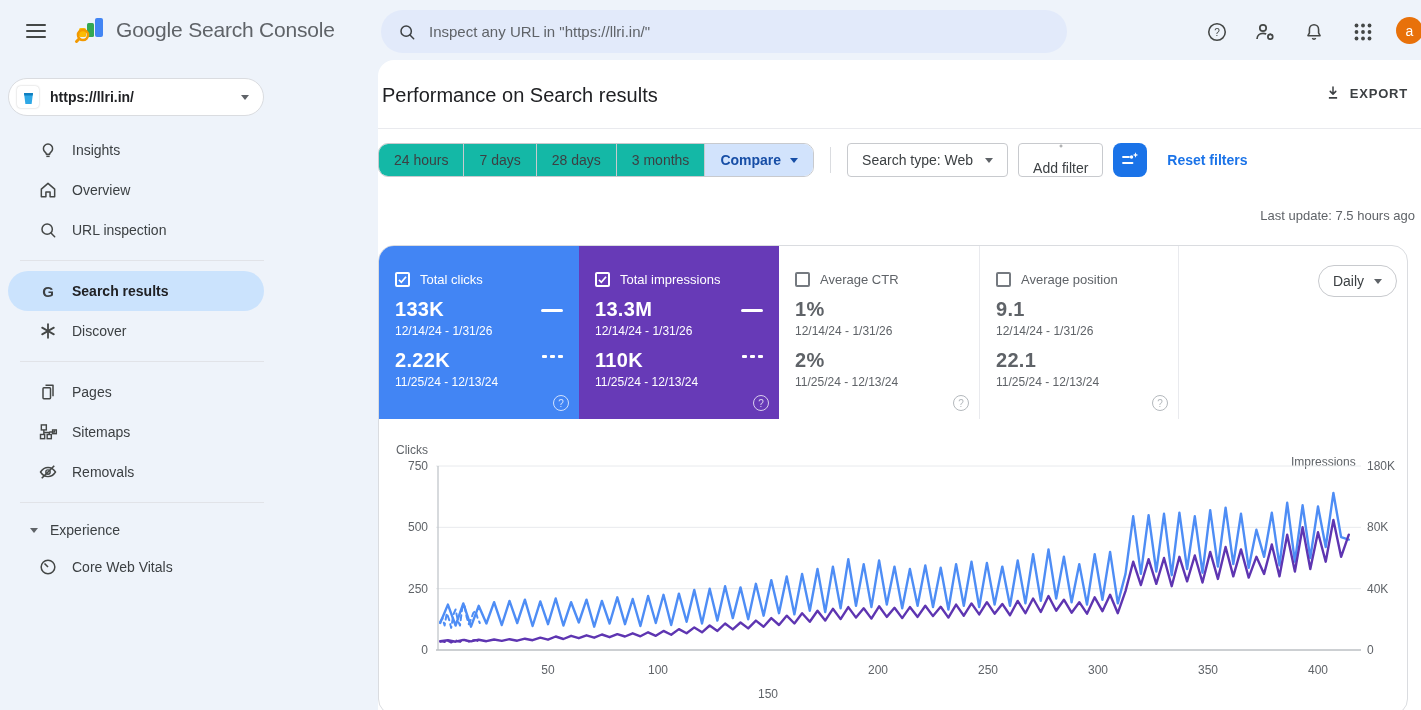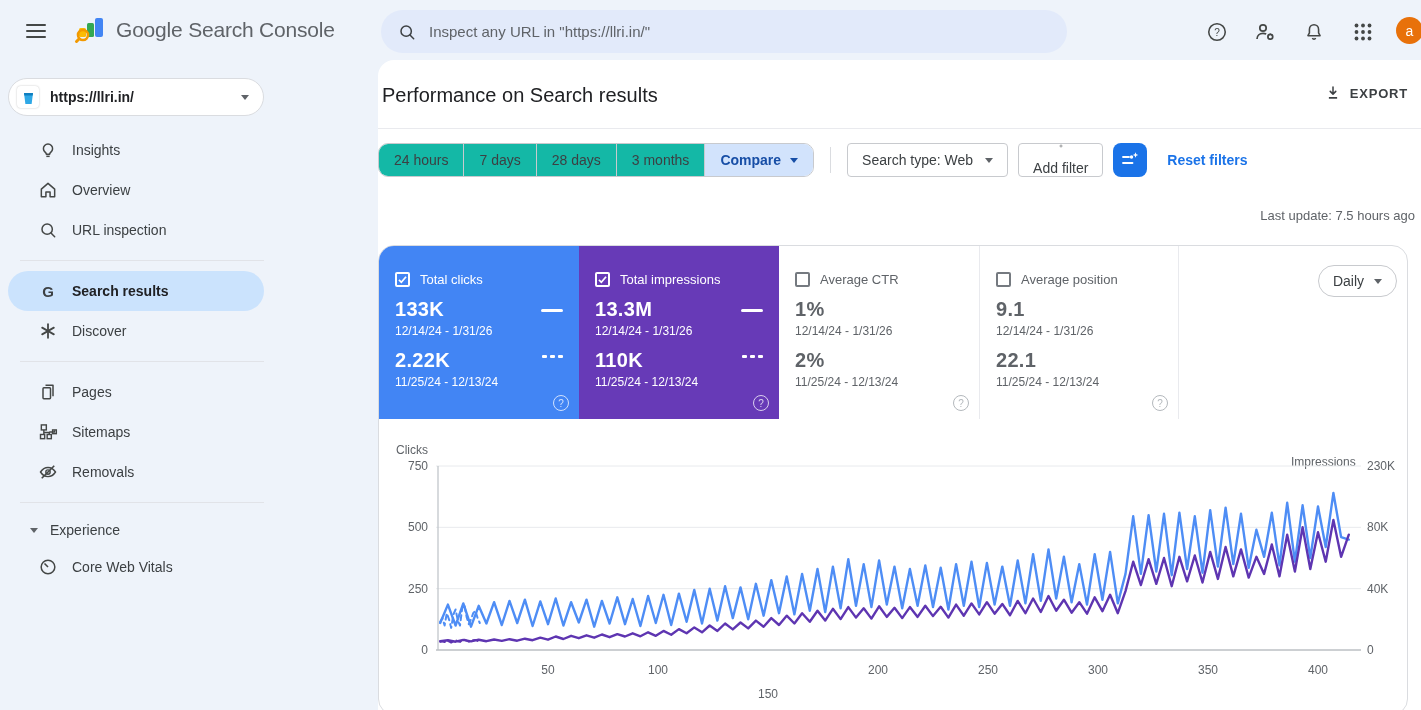--- a/index.html
+++ b/index.html
@@ -383,21 +383,21 @@
       <span class="caret"></span>
     </div>
 
     <div class="ax" style="left:17px; top:197px;">Clicks</div>
     <div class="ax ytick" style="left:0; top:213px;">750</div>
     <div class="ax ytick" style="left:0; top:274px;">500</div>
     <div class="ax ytick" style="left:0; top:336px;">250</div>
     <div class="ax ytick" style="left:0; top:397px;">0</div>
 
     <div class="ax" style="left:912px; top:197px;margin-top:12px;">Impressions</div>
-    <div class="ax" style="left:988px; top:213px;">230K</div>
+    <div class="ax" style="left:988px; top:213px;">180K</div>
     <div class="ax" style="left:988px; top:274px;">80K</div>
     <div class="ax" style="left:988px; top:336px;">40K</div>
     <div class="ax" style="left:988px; top:397px;">0</div>
 
     <div class="ax xtick" style="left:149px; top:417px;">50</div>
     <div class="ax xtick" style="left:259px; top:417px;">100</div>
     <div class="ax xtick" style="left:369px; top:417px;margin-top:24px;">150</div>
     <div class="ax xtick" style="left:479px; top:417px;">200</div>
     <div class="ax xtick" style="left:589px; top:417px;">250</div>
     <div class="ax xtick" style="left:699px; top:417px;">300</div>

